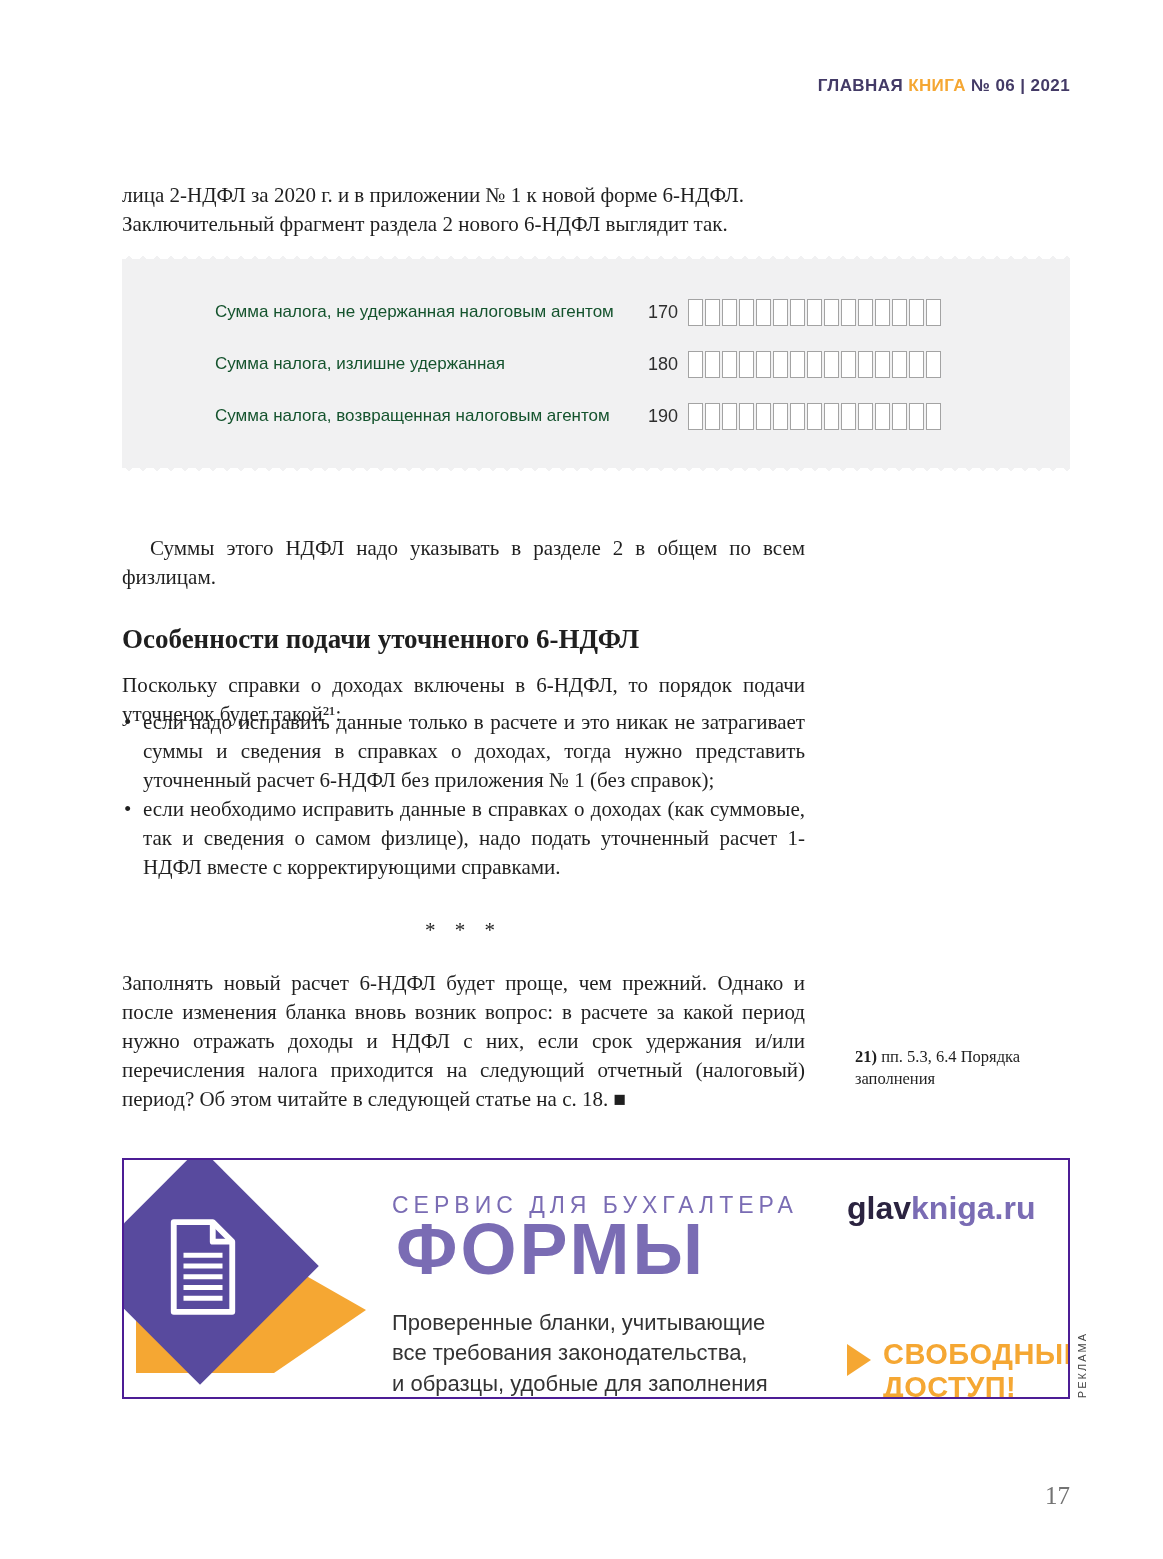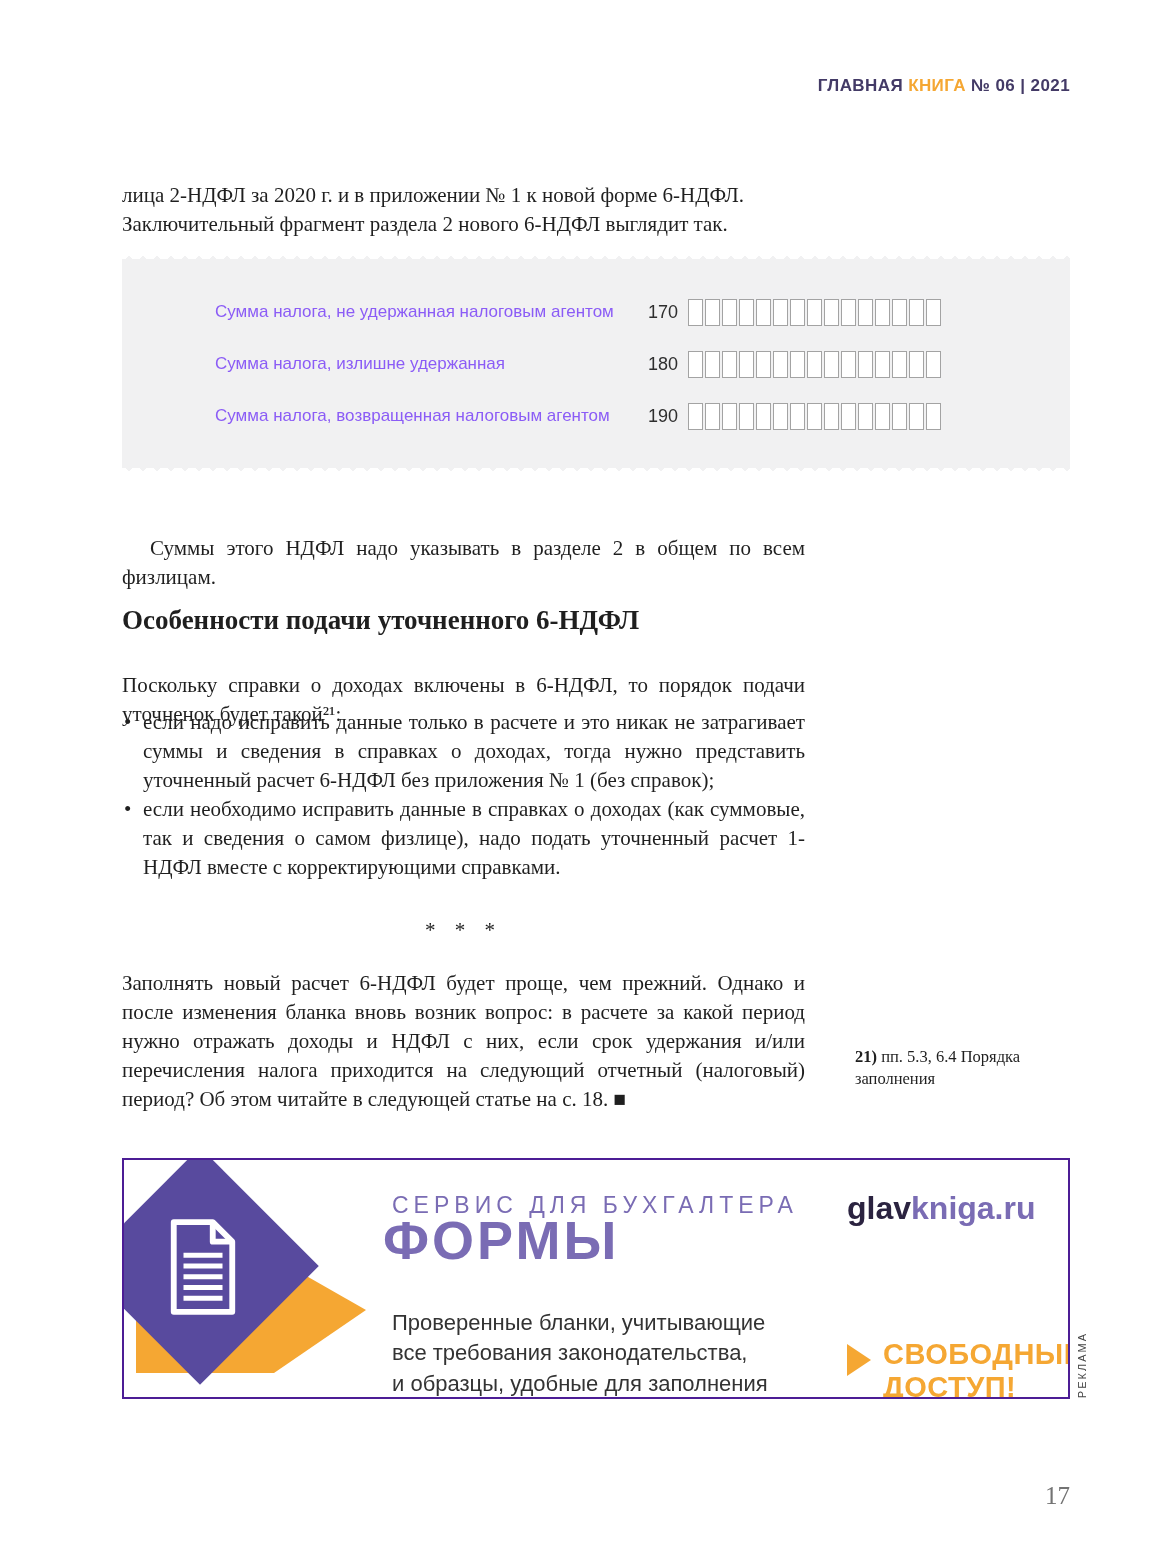--- a/index.html
+++ b/index.html
@@ -52,36 +52,36 @@
     background-size:14px 7px;background-repeat:repeat-x;background-position:top left;
   }
   .form-box::after{
     content:"";position:absolute;left:0;right:0;bottom:0;height:7px;
     background-image:linear-gradient(45deg,#ffffff 50%,transparent 50%),linear-gradient(-45deg,#ffffff 50%,transparent 50%);
     background-size:14px 7px;background-repeat:repeat-x;background-position:bottom left;
   }
   .form-row{display:flex;align-items:center;height:28px;margin-bottom:24px;}
   .form-label{
     width:433px;font-family:"Liberation Sans", sans-serif;
-    font-size:17px;color:#8b5cf6;
+    font-size:17px;color:#14532d;
   }
   .form-code{
     width:40px;font-family:"Liberation Sans", sans-serif;
     font-size:18px;color:#2e2e2e;text-align:left;
   }
   .form-cells{display:flex;}
   .cell{
     width:15px;height:27px;background:#ffffff;
     border:1px solid #a3a3a3;margin-right:2px;
   }
 
   .after-form{top:513px;text-indent:28px;}
 
   .section-heading{
-    top:582px;font-size:27px;font-weight:bold;line-height:1.2;
+    top:601px;font-size:27px;font-weight:bold;line-height:1.2;
   }
 
   .section-intro{top:650px;}
 
   .bullets{top:708px;margin:0;padding:0;list-style:none;}
   .bullet{
     position:relative;padding-left:21px;
     font-size:21px;line-height:29px;text-align:justify;
   }
   .bullet::before{
@@ -115,23 +115,23 @@
     transform:rotate(45deg);
   }
   .doc-icon{position:absolute;left:40px;top:58px;width:78px;height:98px;}
 
   .ad-tagline{
     position:absolute;left:268px;top:32px;
     font-family:"Liberation Sans", sans-serif;
     font-size:23px;letter-spacing:5px;color:var(--ad-purple);
   }
   .ad-title{
-    position:absolute;left:259px;top:52px;
-    font-family:"Liberation Sans", sans-serif;
-    font-size:54px;font-weight:bold;letter-spacing:3px;color:var(--ad-purple);
+    position:absolute;left:272px;top:52px;
+    font-family:"Liberation Sans", sans-serif;
+    font-size:72px;font-weight:bold;letter-spacing:3px;color:var(--ad-purple);
     line-height:1.05;
   }
   .ad-description{
     position:absolute;left:268px;top:148px;
     font-family:"Liberation Sans", sans-serif;
     font-size:22px;line-height:1.38;color:#333333;
   }
   .ad-site{
     position:absolute;left:723px;top:30px;
     font-family:"Liberation Sans", sans-serif;

